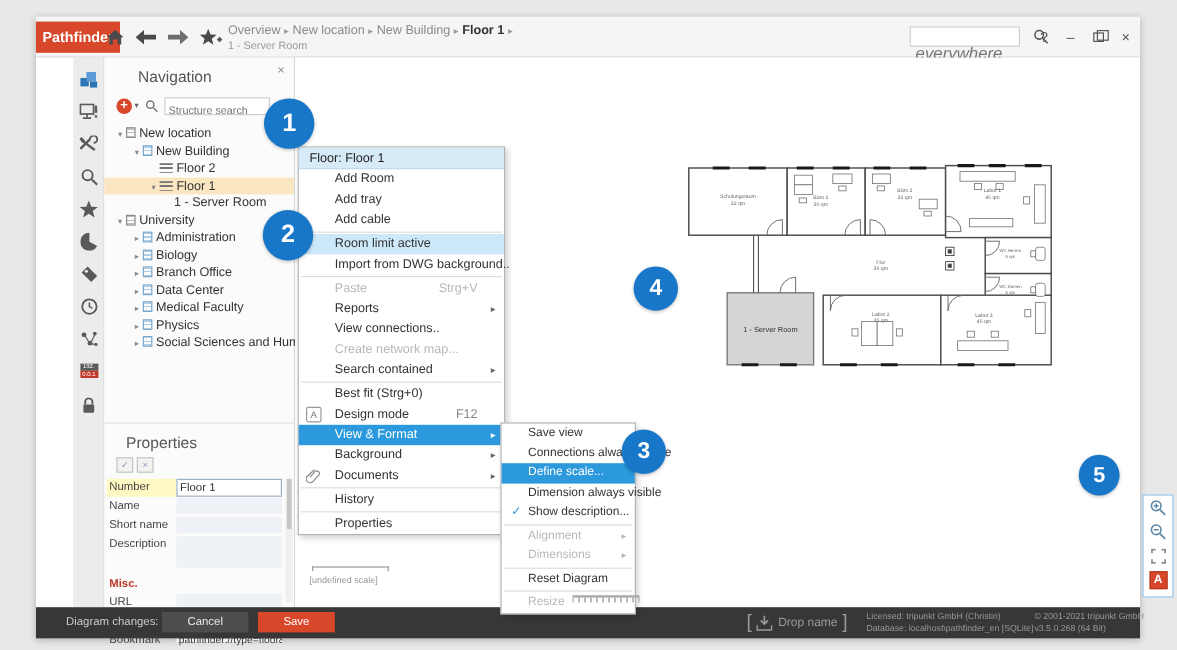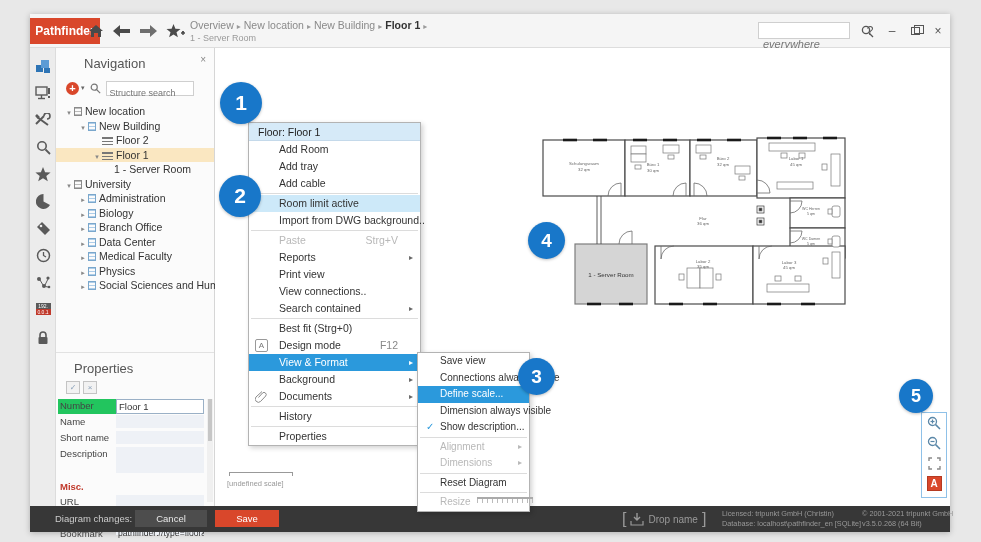--- a/index.html
+++ b/index.html
@@ -13,29 +13,29 @@
   
   .topbar { position:absolute; left:0; top:0; width:100%; height:34px; background:#f5f5f5; border-bottom:1px solid #ddd; }
   .logo { position:absolute; left:0; top:4px; width:70px; height:26px; background:#d9472b; color:#fff;
           font-size:12px; font-weight:bold; display:flex; align-items:center; justify-content:center; }
   .tb-ic { position:absolute; top:8px; width:20px; height:18px; display:flex; align-items:center; justify-content:center; cursor:default; }
   .crumbs { position:absolute; left:160px; top:5px; font-size:10.5px; color:#8a8a8a; white-space:nowrap; }
   .crumbs b { color:#333; }
   .crumb-sep { color:#9a9a9a; font-size:8px; margin:0 3px; }
   .crumbs2 { position:absolute; left:160px; top:19px; font-size:9px; color:#9a9a9a; }
   .search-box { position:absolute; right:100px; top:8px; width:92px; height:17px; border:1px solid #cfcfcf; background:#fff; }
-  .search-box input { width:100%; height:100%; border:0; outline:none; font-size:11px; color:#555; padding:0 4px; font-style:italic; background:transparent;margin-top:13px; }
+  .search-box input { width:100%; height:100%; border:0; outline:none; font-size:14px; color:#555; padding:0 4px; font-style:italic; background:transparent;margin-top:13px; }
   .tb-search-ic { position:absolute; right:76px; top:10px; }
   .winbtn { position:absolute; top:0; width:24px; height:34px; display:flex; align-items:center; justify-content:center;
             font-size:12px; color:#555; }
   .restore-glyph { width:9px; height:8px; border:1px solid #555; position:relative; background:#f5f5f5; }
   .restore-glyph:before { content:""; position:absolute; left:2px; top:-3px; width:8px; height:7px; border:1px solid #555; }
 
   
-  .main { position:absolute; left:0; top:34px; right:0; bottom:26px; display:flex; }
+  .main { position:absolute; left:0; top:34px; right:0; bottom:26px; display:flex;padding-left:31px; }
   .iconstrip { width:26px; background:#ececec; border-right:1px solid #dcdcdc; position:relative; }
   .strip-btn { position:absolute; left:2px; width:22px; height:24px; display:flex; align-items:center; justify-content:center; }
   .ipbadge { font-size:5px; line-height:6px; color:#fff; text-align:center; width:15px; }
   .ipbadge .r1 { background:#5a5a5a; display:block; }
   .ipbadge .r2 { background:#c0392b; display:block; }
 
   .panels { width:159px; background:#fbfbfb; border-right:1px solid #d6d6d6; position:relative; }
 
   
   .nav-panel { position:absolute; left:0; top:0; width:100%; height:304px; }
@@ -58,21 +58,21 @@
   .ic-flr { width:11px; height:8px; background:repeating-linear-gradient(#777 0 1.5px,transparent 1.5px 3.5px); }
   .lv0 { padding-left:8px; } .lv1 { padding-left:22px; } .lv2 { padding-left:36px; } .lv3 { padding-left:58px; }
 
   
   .props-panel { position:absolute; left:0; top:304px; width:100%; bottom:0; border-top:1px solid #e2e2e2; }
   .props-btns { position:absolute; left:10px; top:28px; display:flex; gap:3px; }
   .pbtn { width:14px; height:13px; border:1px solid #c4c4c4; background:#f2f2f2; font-size:8px; color:#8aa0b8; text-align:center; line-height:12px; }
   .prow { position:absolute; left:2px; width:146px; display:flex; font-size:9.5px; }
   .prow .pl { width:58px; color:#444; padding:1px 2px; }
   .prow .pv { flex:1; background:#eef1f6; color:#333; padding:1px 2px; overflow:hidden; white-space:nowrap; }
-  .prow.edit .pl { background:#22c55e; }
+  .prow.edit .pl { background:#fef9c3; }
   .prow.edit .pv { background:#fff; border:1px solid #9ab0c6; }
   .psec { position:absolute; left:4px; font-size:9.5px; font-weight:bold; color:#c0392b; }
   .pscroll { position:absolute; right:1px; top:46px; bottom:4px; width:6px; background:#f0f0f0; }
   .pthumb { position:absolute; left:1px; top:0; width:4px; height:42px; background:#c6c6c6; }
 
   
   .canvas { flex:1; background:#fff; position:relative; }
   .floorplan { position:absolute; left:320px; top:88px; width:320px; height:185px; }
   .scalebar { position:absolute; left:14px; top:424px; width:64px; border-top:1px solid #999; height:4px;
               border-left:1px solid #999; border-right:1px solid #999; }
@@ -485,22 +485,22 @@
     <div class="ctx-head">Floor: Floor 1</div>
     <div class="mi"><span>Add Room</span></div>
     <div class="mi"><span>Add tray</span></div>
     <div class="mi"><span>Add cable</span></div>
     <div class="msep"></div>
     <div class="mi hl"><span>Room limit active</span></div>
     <div class="mi"><span>Import from DWG background..</span></div>
     <div class="msep"></div>
     <div class="mi dis"><span>Paste</span><span class="sc">Strg+V</span></div>
     <div class="mi"><span>Reports</span><span class="arr">▸</span></div>
-    <div class="mi"><span>Print view</span></div>
     <div class="mi"><span>View connections..</span></div>
+    <div class="mi dis"><span>Create network map...</span></div>
     <div class="mi"><span>Search contained</span><span class="arr">▸</span></div>
     <div class="msep"></div>
     <div class="mi"><span>Best fit (Strg+0)</span></div>
     <div class="mi"><span class="lead micA">A</span><span>Design mode</span><span class="sc">F12</span></div>
     <div class="mi sel"><span>View &amp; Format</span><span class="arr">▸</span></div>
     <div class="mi"><span>Background</span><span class="arr">▸</span></div>
     <div class="mi"><span class="lead"><svg width="12" height="13" viewBox="0 0 12 13">
             <path d="M3.5 7.5 L7.5 3 a2.2 2.2 0 0 1 3.2 3 L5.5 11.5 a3.2 3.2 0 0 1-4.6-4.4 L7 1.5" fill="none" stroke="#8a8a8a" stroke-width="1"></path>
           </svg></span><span>Documents</span><span class="arr">▸</span></div>
     <div class="msep"></div>

